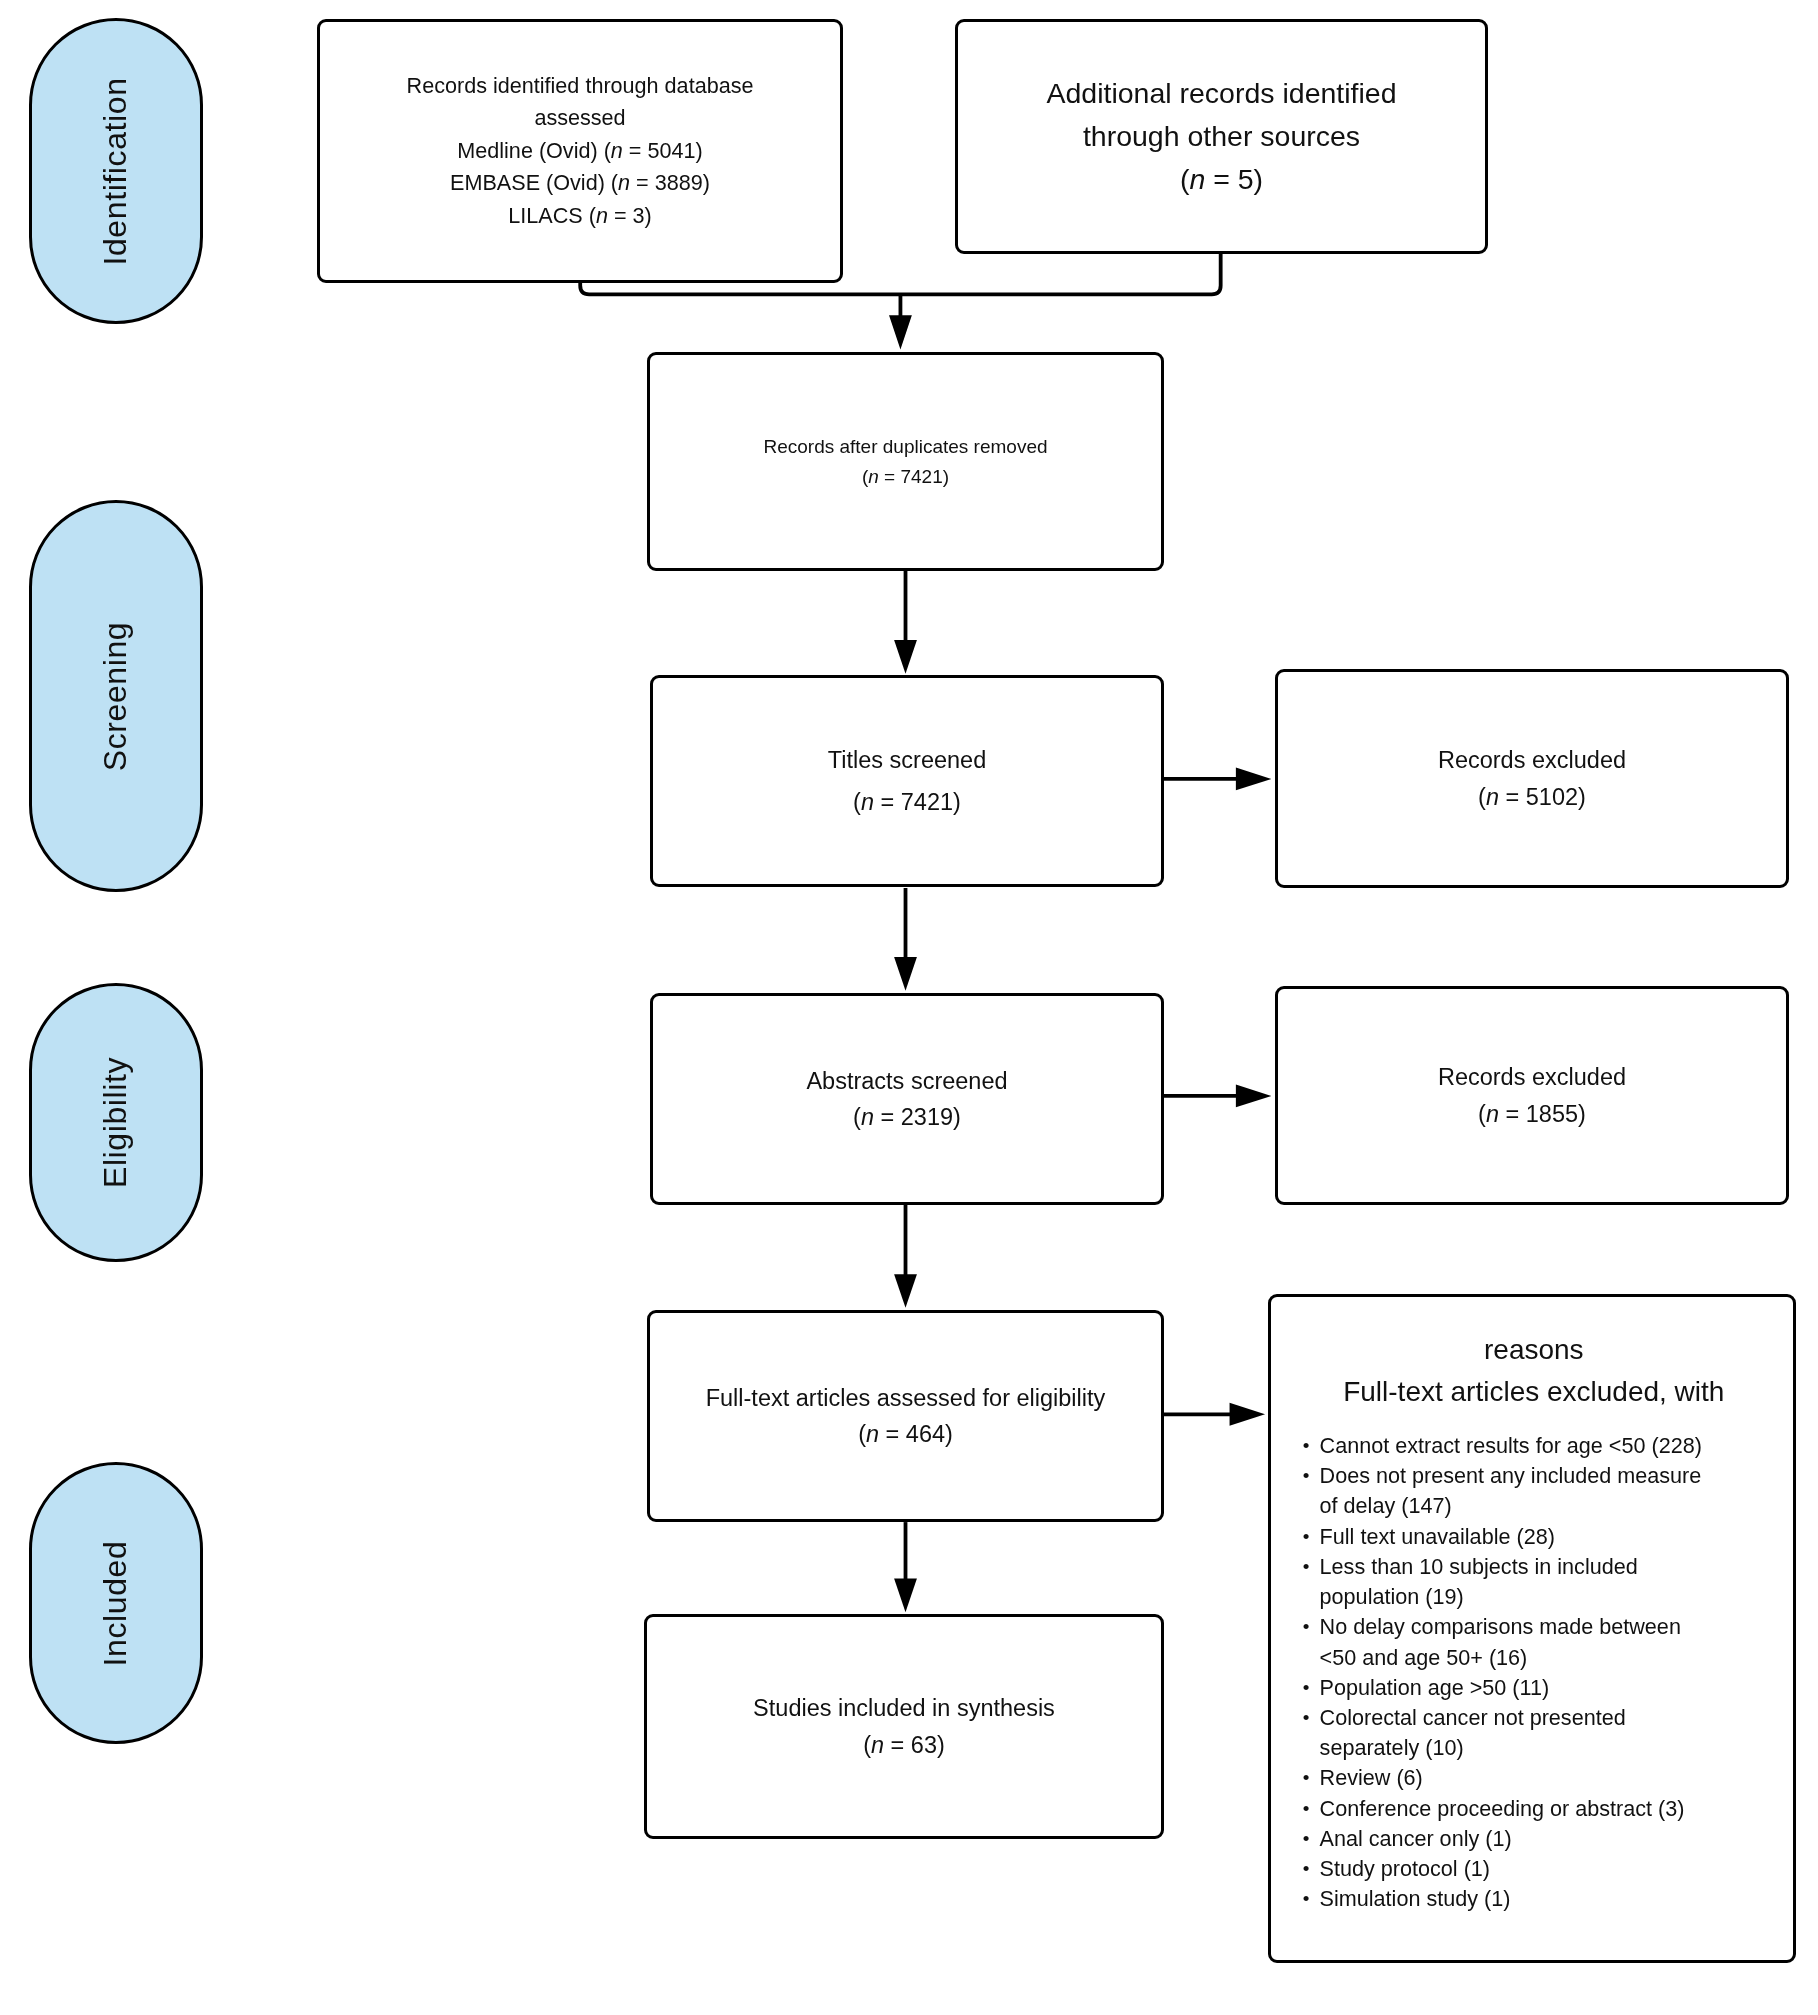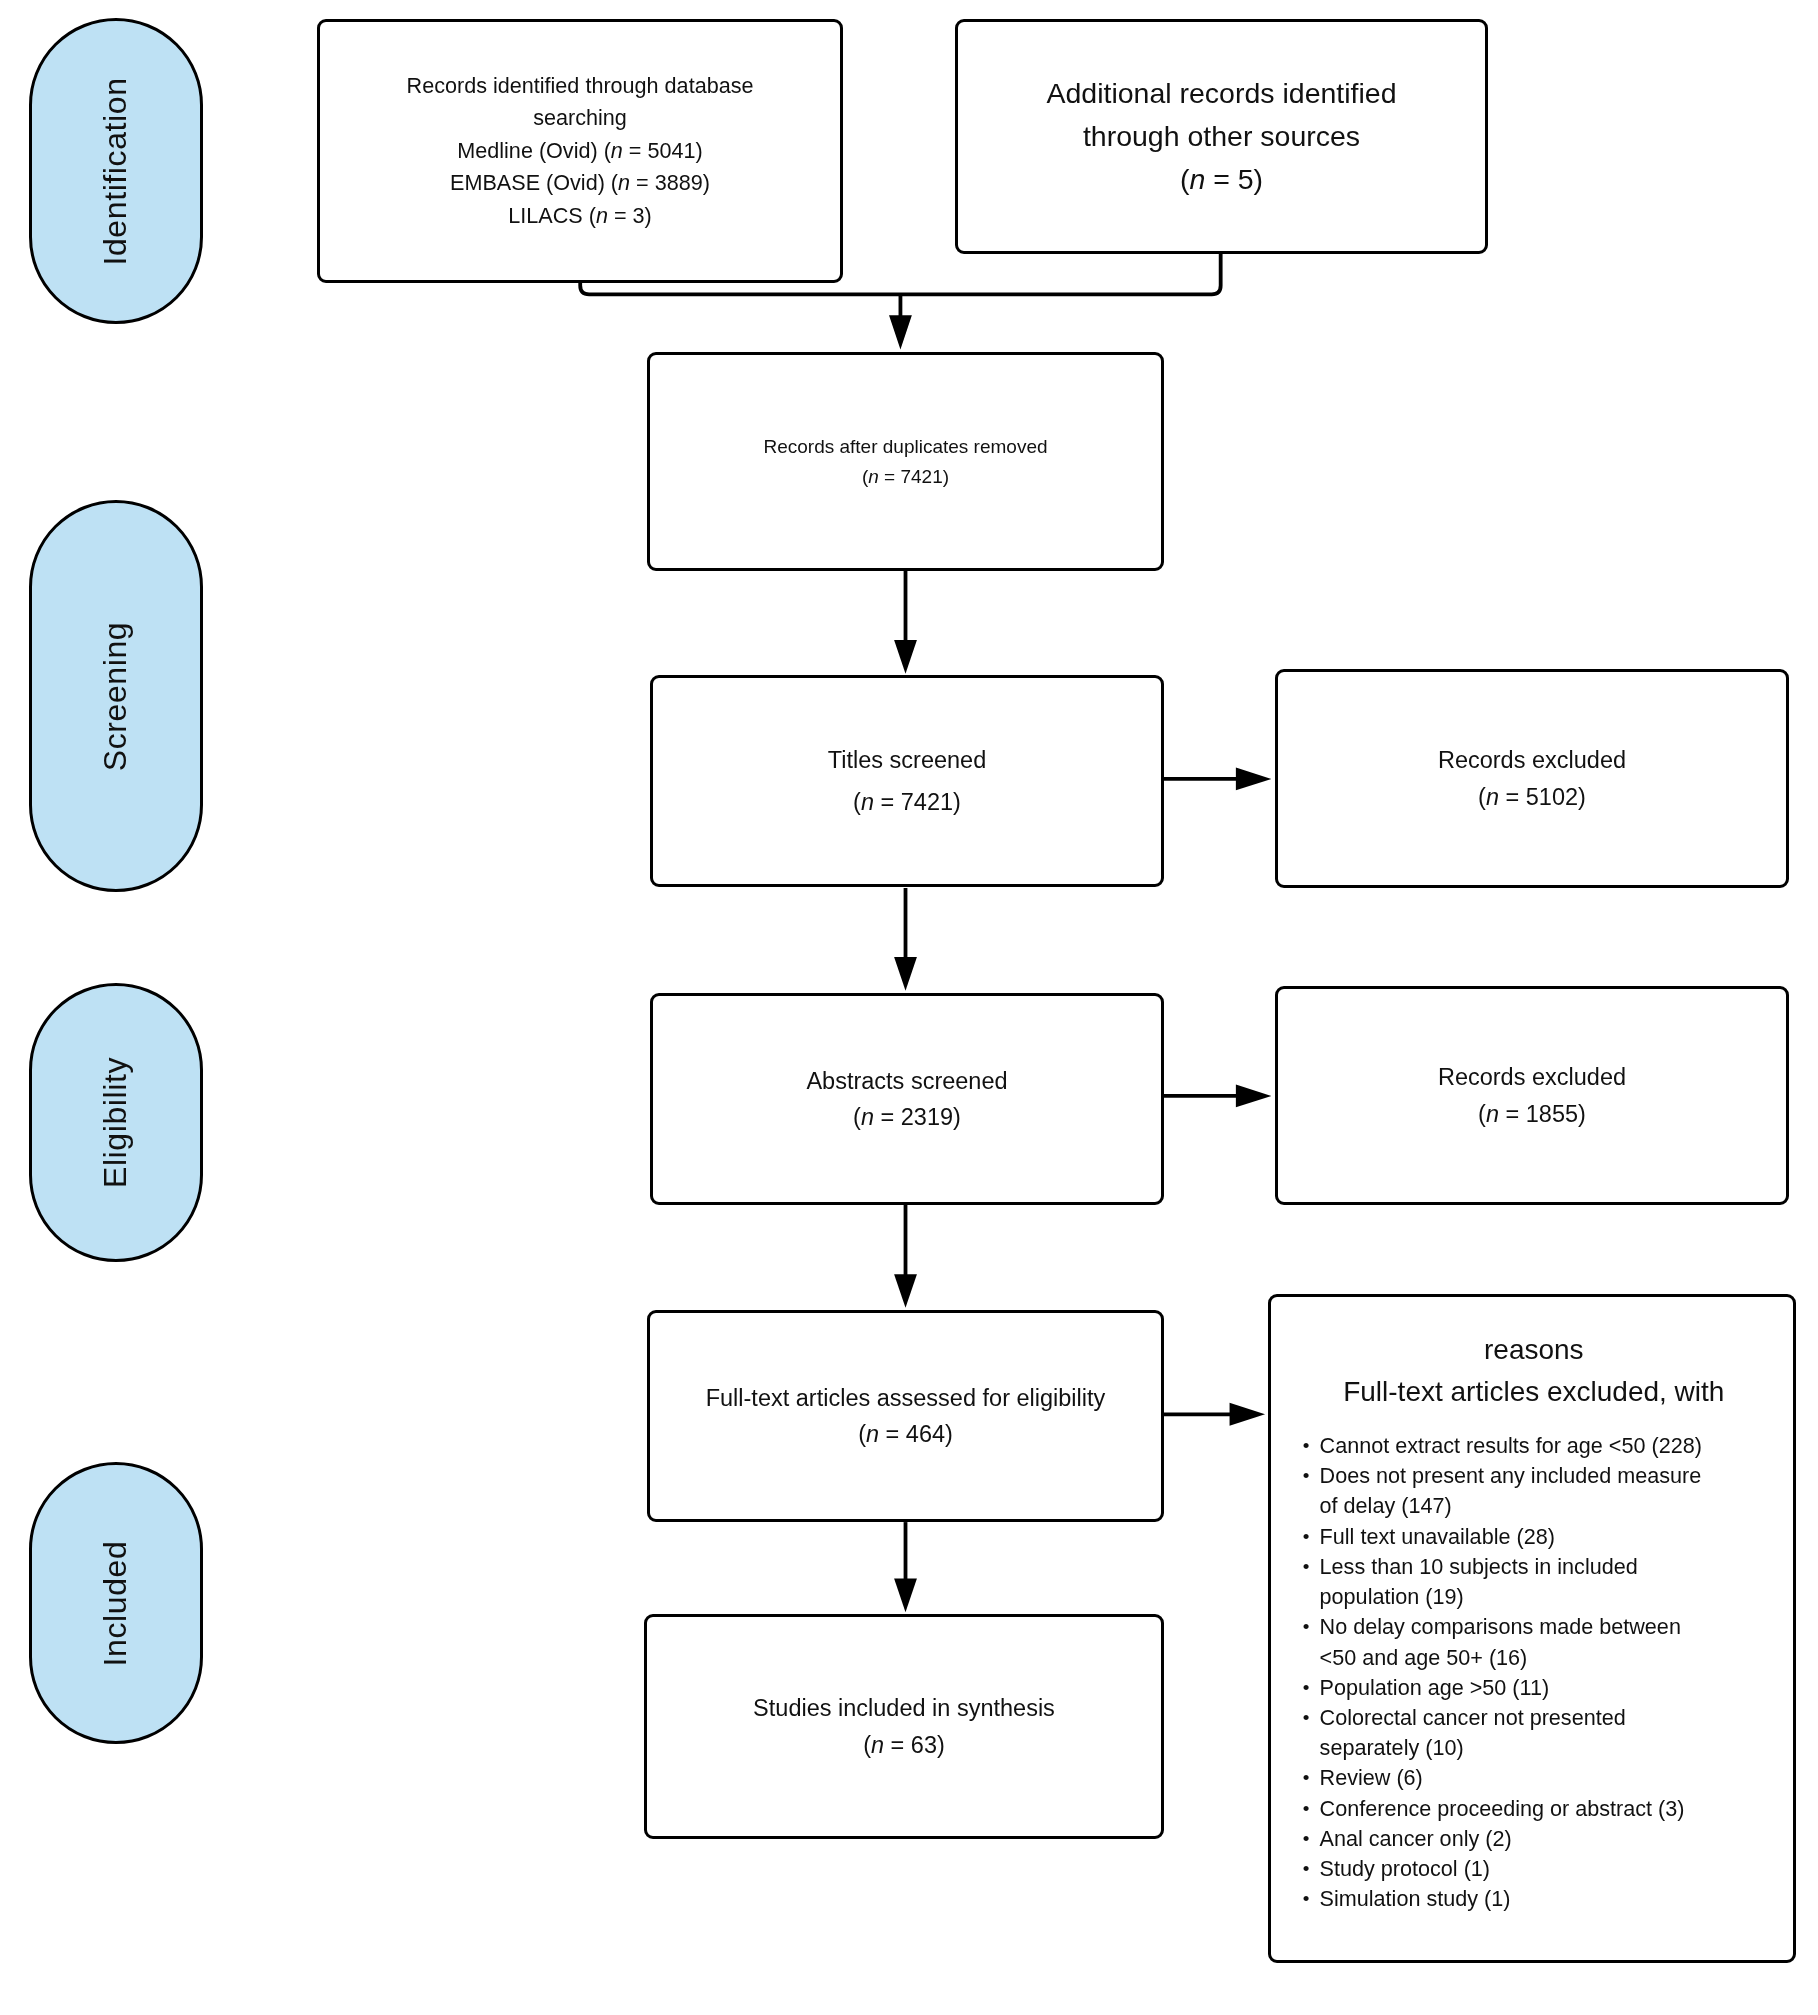--- a/index.html
+++ b/index.html
@@ -129,21 +129,21 @@
   </div>
   <div class="pill" id="pill-eligibility">
     <span class="pill-label">Eligibility</span>
   </div>
   <div class="pill" id="pill-included">
     <span class="pill-label">Included</span>
   </div>
 
   <div class="node" id="box-db-search">
       <div class="tline"><span>Records identified through database</span></div>
-      <div class="tline"><span>searching</span></div>
+      <div class="tline"><span>assessed</span></div>
       <div class="tline"><span>Medline (Ovid) (</span><span class="it">n</span><span> = 5041)</span></div>
       <div class="tline"><span>EMBASE (Ovid) (</span><span class="it">n</span><span> = 3889)</span></div>
       <div class="tline"><span>LILACS (</span><span class="it">n</span><span> = 3)</span></div>
     </div>
 
   <div class="node" id="box-other-sources">
       <div class="tline"><span>Additional records identified</span></div>
       <div class="tline"><span>through other sources</span></div>
       <div class="tline"><span>(</span><span class="it">n</span><span> = 5)</span></div>
     </div>
@@ -243,21 +243,21 @@
         </div>
         <div class="bullet">
           <span class="dot">•</span>
           <span class="btext">
             <div>Conference proceeding or abstract (3)</div>
           </span>
         </div>
         <div class="bullet">
           <span class="dot">•</span>
           <span class="btext">
-            <div>Anal cancer only (2)</div>
+            <div>Anal cancer only (1)</div>
           </span>
         </div>
         <div class="bullet">
           <span class="dot">•</span>
           <span class="btext">
             <div>Study protocol (1)</div>
           </span>
         </div>
         <div class="bullet">
           <span class="dot">•</span>

